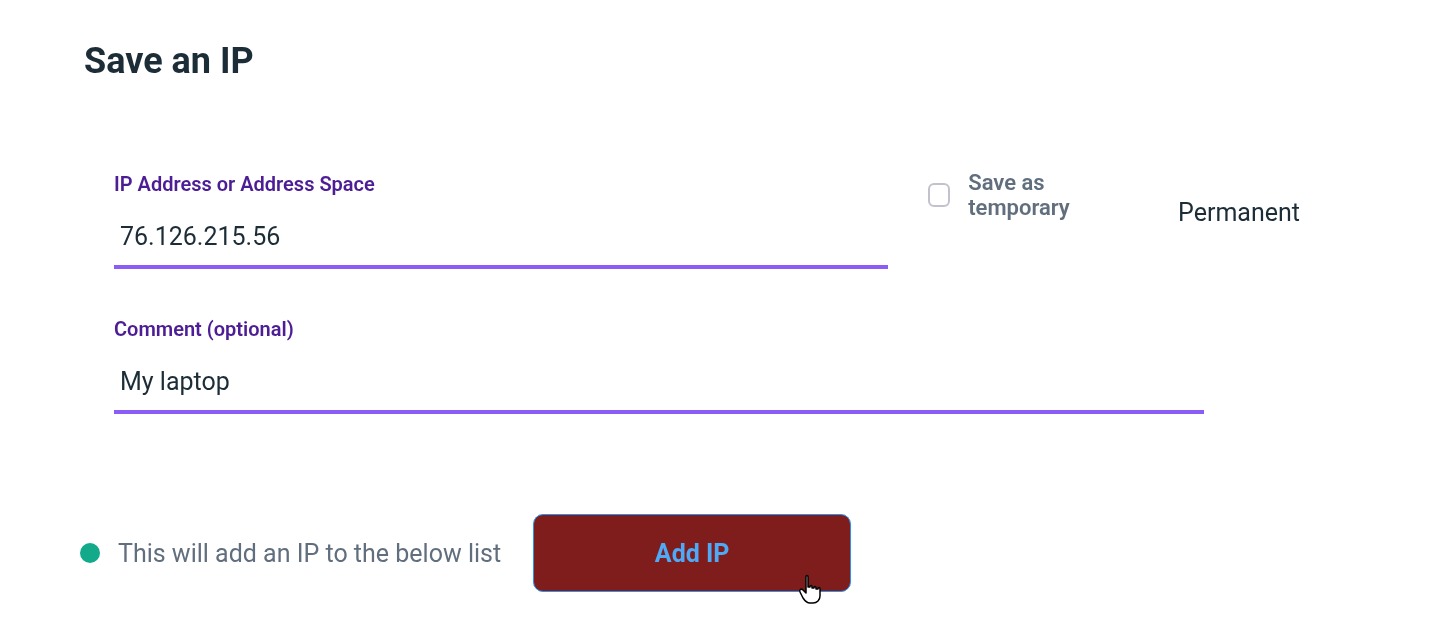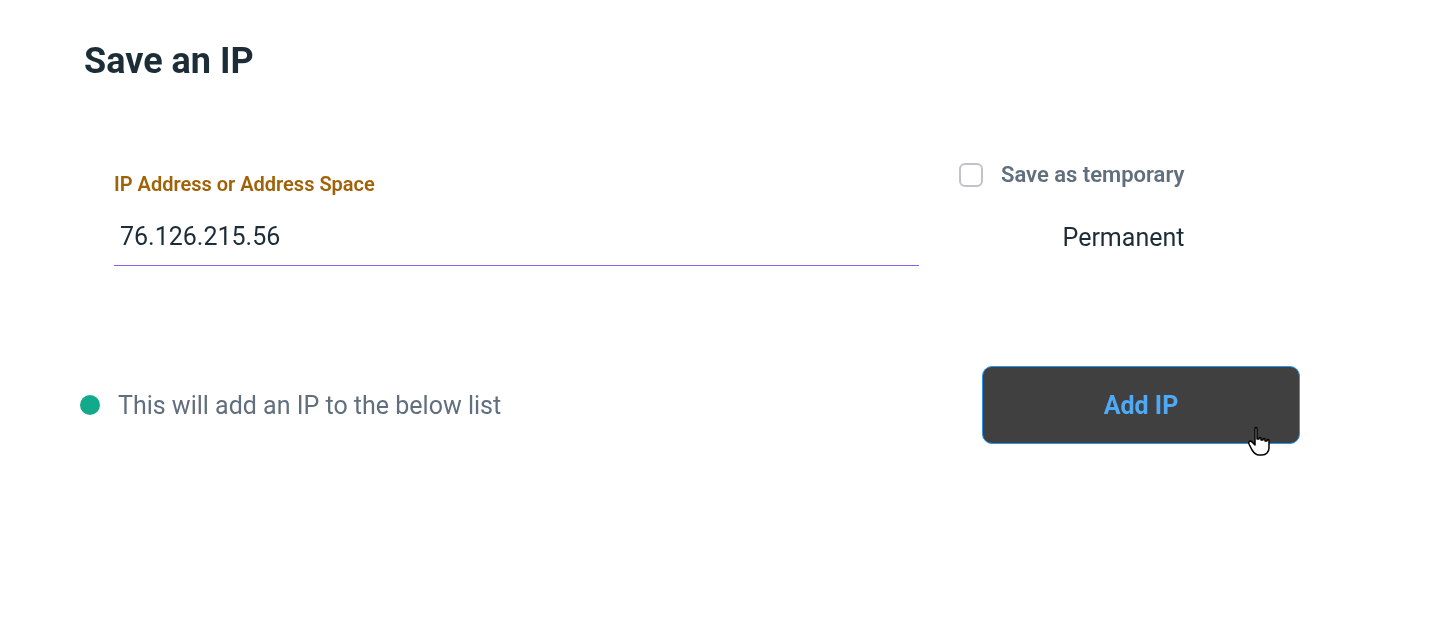--- a/index.html
+++ b/index.html
@@ -38,37 +38,37 @@
     .field-group.ip-field {
       width: 805px;
     }
     .field-group.comment-field {
       width: 1090px;
       margin-top: 48px;
     }
     .field-label {
       font-size: 20px;
       font-weight: 600;
-      color: #a16207;
+      color: #4c1d95;
       margin-bottom: 18px;
     }
     .field-input {
       border: none;
-      border-bottom: 1px solid #8b5cf6;
+      border-bottom: 4px solid #8b5cf6;
       font-size: 25px;
       color: #1c2d38;
       padding: 8px 0 14px 6px;
       outline: none;
       background: transparent;
       width: 100%;
       font-family: inherit;
     }
     .checkbox-section {
       display: flex;
-      flex-direction: column;
+      flex-direction: row;
       margin-top: -10px;
     }
     .checkbox-row {
       display: flex;
       align-items: center;
       gap: 18px;
     }
     .checkbox {
       width: 24px;
       height: 24px;
@@ -87,22 +87,22 @@
     .duration-value {
       font-size: 25px;
       color: #1c2d38;
       margin-left: 40px;
       margin-top: 36px;
       text-align: right;
     }
     .action-row {
       display: flex;
       align-items: center;
-      justify-content: space-between;
-      gap: 76px;
+      justify-content: flex-start;
+      gap: 32px;
       margin-top: 100px;
       margin-right: 60px;
     }
     .helper-text-wrap {
       display: flex;
       align-items: center;
       gap: 18px;
     }
     .dot-icon {
       width: 20px;
@@ -113,21 +113,21 @@
     }
     .helper-text {
       font-size: 25px;
       color: #616e7d;
     }
     .add-ip-button {
       width: 318px;
       height: 78px;
       border: 1px solid #2796f2;
       border-radius: 10px;
-      background: #404040;
+      background: #7f1d1d;
       color: #4ea9f6;
       font-size: 25px;
       font-weight: 700;
       cursor: pointer;
       position: relative;
       font-family: inherit;
     }
     .cursor-icon {
       position: absolute;
       right: 24px;
@@ -150,20 +150,24 @@
     </div>
     <div class="checkbox-section">
       <div class="checkbox-row">
         <input type="checkbox" class="checkbox" style="">
         <label class="checkbox-label">Save as temporary</label>
       </div>
       <div class="duration-value">Permanent</div>
     </div>
   </div>
 
+  <div class="field-group comment-field">
+    <label class="field-label">Comment (optional)</label>
+    <input type="text" class="field-input" value="My laptop" style="">
+  </div>
 </div>
 
 <div class="action-row">
   <div class="helper-text-wrap">
     <span class="dot-icon"></span>
     <span class="helper-text">This will add an IP to the below list</span>
   </div>
   <button class="add-ip-button">
     <span>Add IP</span>
     <svg class="cursor-icon" viewBox="0 0 28 32" xmlns="http://www.w3.org/2000/svg">

